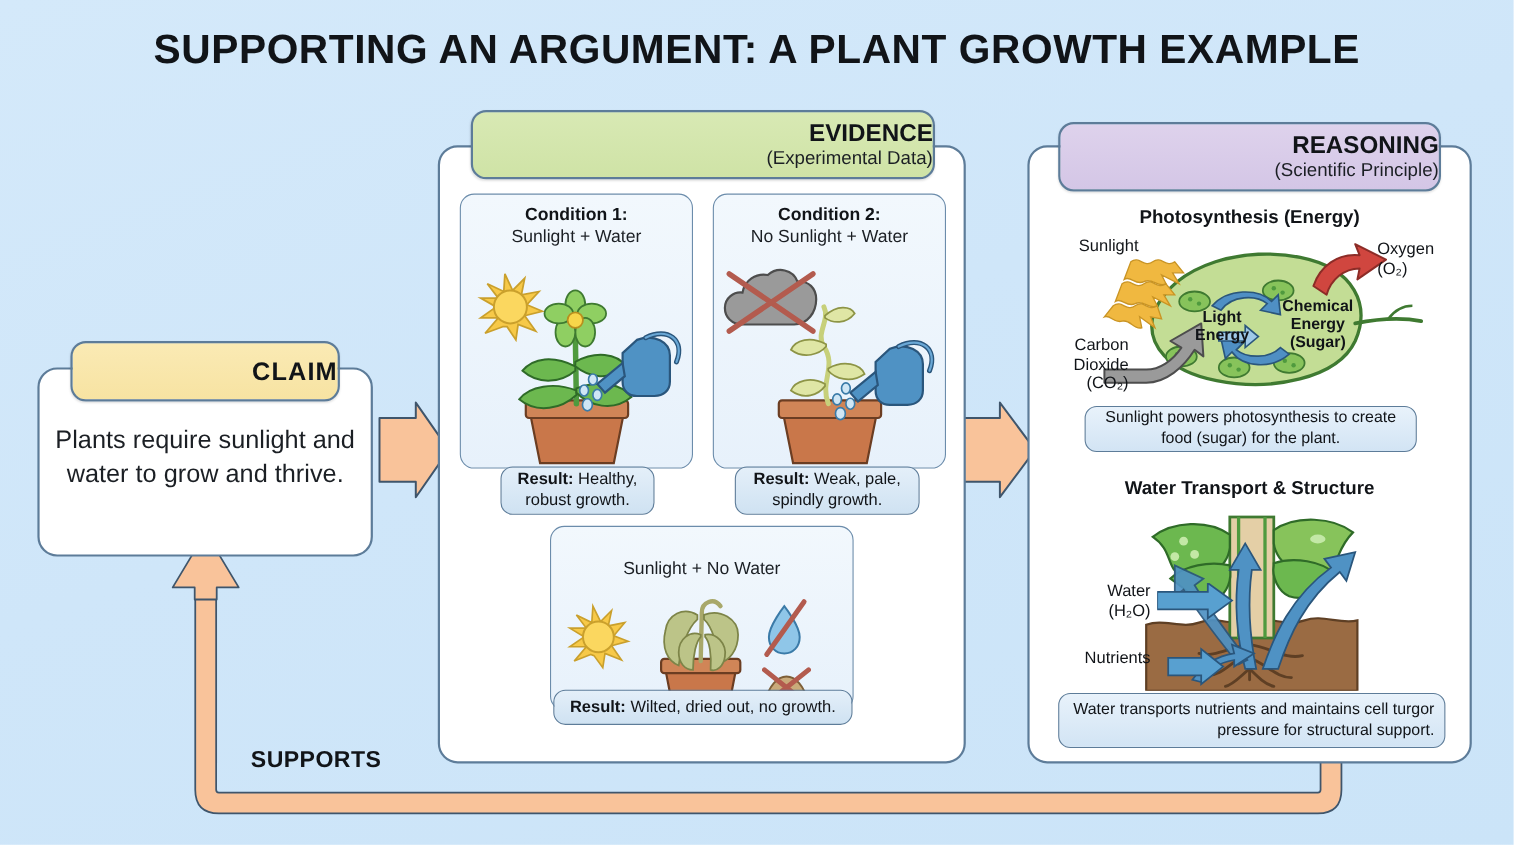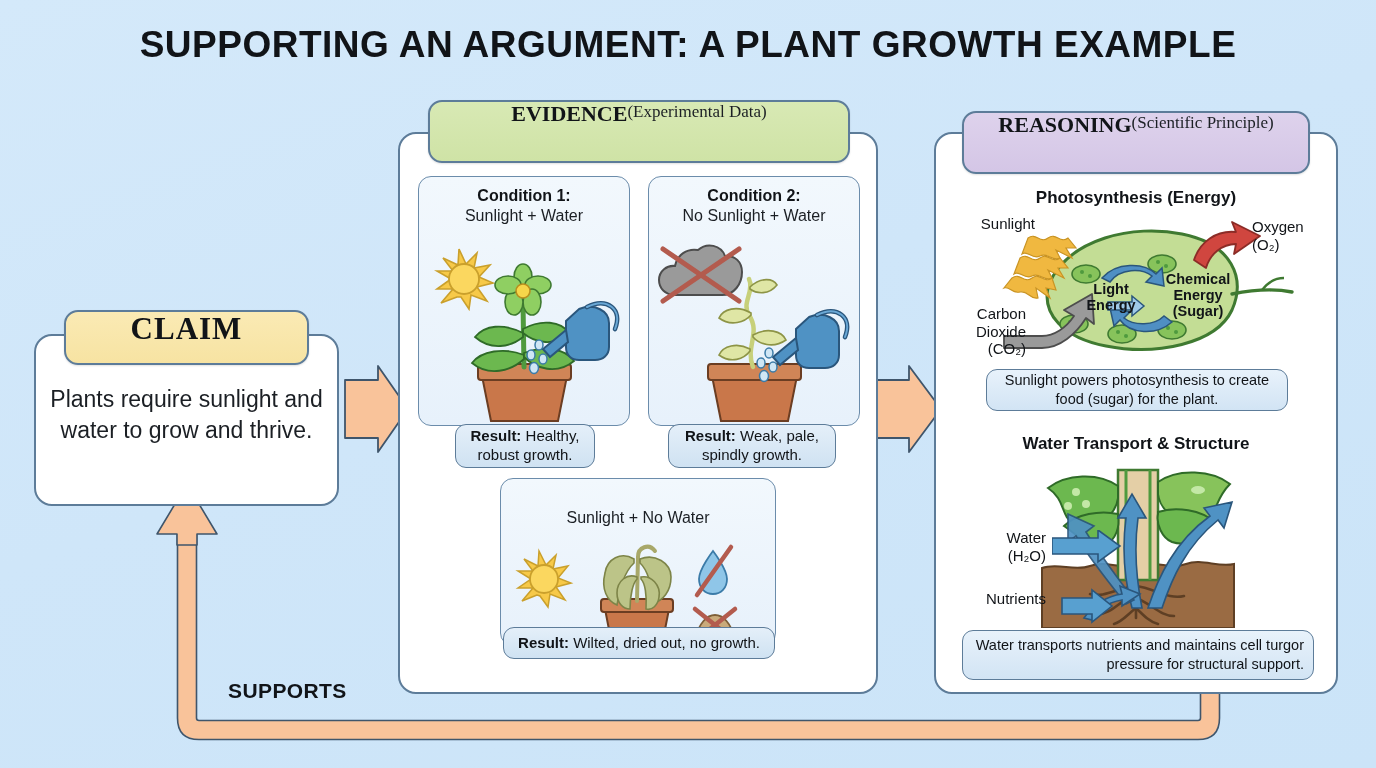--- a/index.html
+++ b/index.html
@@ -20,35 +20,34 @@
   }
 
   
   .panel{
     background:#ffffff;border:2px solid #5d7c99;border-radius:18px;
     box-sizing:border-box;
   }
   .hdr{
     position:absolute;box-sizing:border-box;
     border:2px solid #5d7c99;border-radius:14px;
-    text-align:center;display:flex;flex-direction:row;
-    justify-content:center;align-items:flex-start;
+    text-align:center;display:flex;flex-direction:column;
+    justify-content:center;align-items:flex-end;
     box-shadow:0 1px 2px rgba(0,0,0,.12);
-    font-family:Liberation Serif, serif;
   }
   .hdr .h1{font-size:22px;font-weight:bold;color:#111418;line-height:1.12;}
   .hdr .h2{font-size:17px;color:#1b1f24;line-height:1.2;}
 
   
   #claim-panel{left:34px;top:334px;width:305px;height:172px;}
   #claim-hdr{
     left:64px;top:310px;width:245px;height:55px;
     background:linear-gradient(180deg,#faeab4 0%,#f7e3a2 100%);
   }
-  #claim-hdr .h1{font-size:31px;letter-spacing:1px;}
+  #claim-hdr .h1{font-size:23px;letter-spacing:1px;}
   #claim-text{
     left:40px;top:384px;width:293px;text-align:center;
     font-size:23px;color:#1b1f24;line-height:1.34;
   }
 
   
   #ev-panel{left:398px;top:132px;width:480px;height:562px;}
   #ev-hdr{
     left:428px;top:100px;width:422px;height:63px;
     background:linear-gradient(180deg,#d8e9b4 0%,#cfe3a6 100%);

